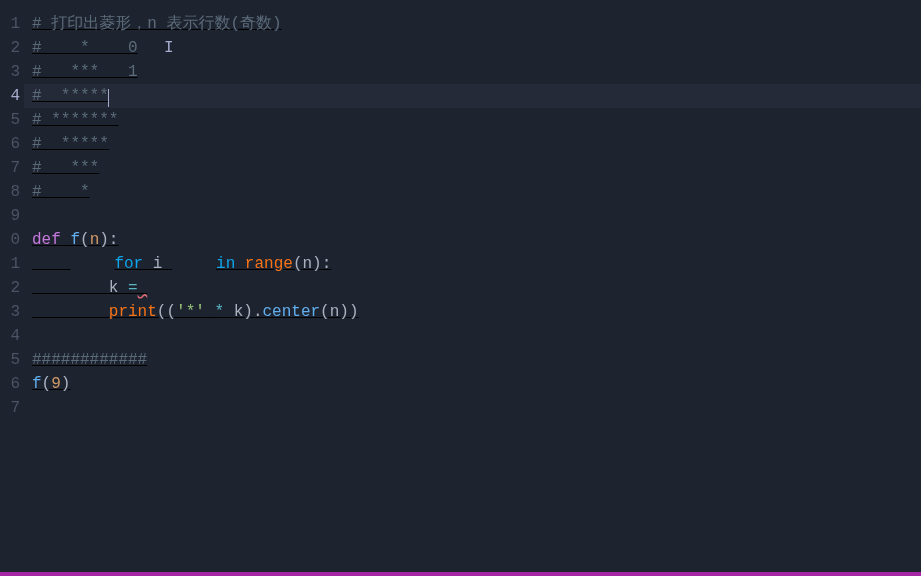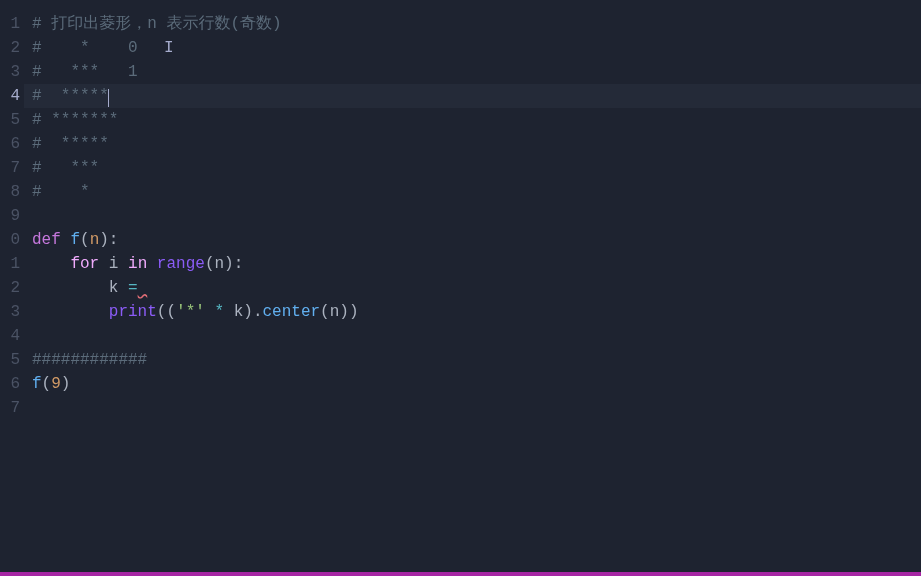--- a/index.html
+++ b/index.html
@@ -32,35 +32,36 @@
     }
     .gutter .active {
       color: #a6accd;
     }
     .code-area {
       flex: 1;
       padding-top: 12px;
       padding-left: 8px;
       position: relative;
       white-space: pre;
+      text-decoration: underline;
     }
     .line {
       height: 24px;
       position: relative;
     }
     .line.active-line {
       background: rgba(128, 140, 170, 0.07);
       margin-left: -8px;
       padding-left: 8px;
     }
     .comment { color: #5b6b7a; }
     .keyword-def { color: #c678dd; text-align: center; }
-    .keyword-flow { color: #f0abfc; }
+    .keyword-flow { color: #0ea5e9; margin-left: 44px; }
     .funcname { color: #61afef; }
-    .builtin { color: #8b5cf6; }
+    .builtin { color: #f97316; }
     .param { color: #d19a66; }
     .ident { color: #abb2bf; }
     .punct { color: #abb2bf; }
     .string { color: #98c379; }
     .number { color: #d19a66; }
     .op { color: #56b6c2; }
     .error-squiggle {
       text-decoration: underline wavy #e06c75;
       text-decoration-skip-ink: none;
     }

